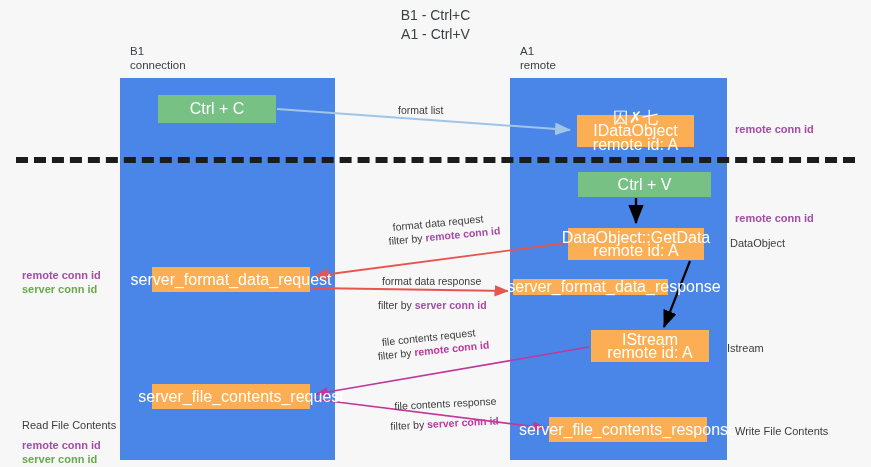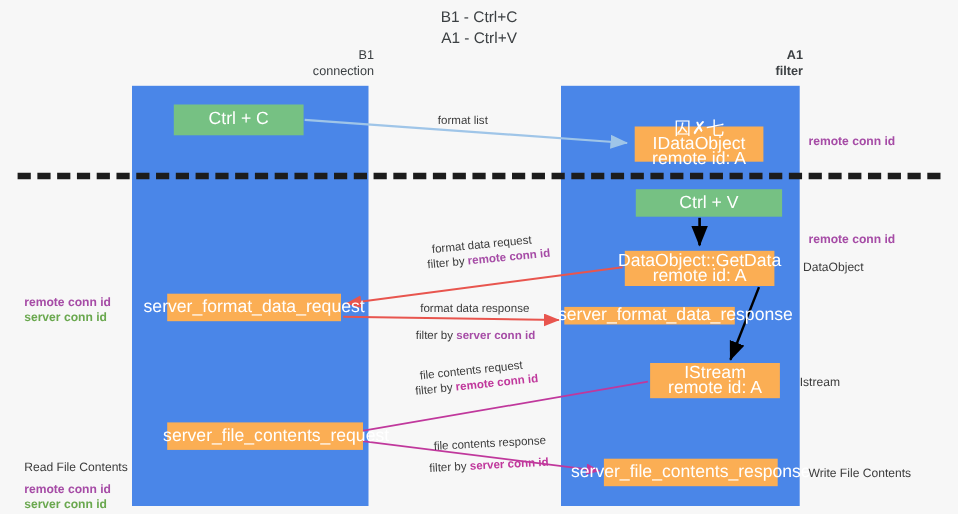--- a/index.html
+++ b/index.html
@@ -14,24 +14,24 @@
   .abs{position:absolute;}
 
   
   #title{
     left:0;top:6px;width:871px;text-align:center;
     font-size:14px;line-height:19px;color:#3c4043;
   }
 
   
   .col-head{
-    text-align:right;font-size:11.5px;line-height:14px;color:#3c4043;
+    text-align:left;font-size:11.5px;line-height:14px;color:#3c4043;
   }
   #head-b1{left:130px;top:44px;width:210px;}
-  #head-a1{left:520px;top:44px;width:210px;font-weight:bold;}
+  #head-a1{left:520px;top:44px;width:210px;}
 
   
   .lane{background:#4a86e8;}
   #lane-b1{left:120px;top:78px;width:215px;height:382px;}
   #lane-a1{left:510px;top:78px;width:217px;height:382px;}
 
   
   #divider{
     left:16px;top:157px;width:839px;height:0;
     border-top:6px dashed #1c1c1c;
@@ -47,21 +47,21 @@
   .node.orange{background:#fbae54;}
   .node .l2{display:block;}
 
   #n-ctrlc{left:158px;top:95px;width:118px;height:28px;}
   #n-idataobject{left:577px;top:115px;width:117px;height:32px;}
   #n-ctrlv{left:578px;top:172px;width:133px;height:25px;}
   #n-getdata{left:568px;top:228px;width:136px;height:32px;}
   #n-sfdreq{left:152px;top:267px;width:158px;height:25px;}
   #n-sfdresp{left:513px;top:279px;width:155px;height:16px;padding-left:47px;}
   #n-istream{left:591px;top:330px;width:118px;height:32px;}
-  #n-sfcreq{left:152px;top:384px;width:178px;height:25px;padding-left:20px;}
+  #n-sfcreq{left:152px;top:384px;width:158px;height:25px;padding-left:20px;}
   #n-sfcresp{left:549px;top:417px;width:158px;height:25px;}
 
   
   .note{font-size:11px;line-height:14px;}
   .note .purple{color:#a64ca6;font-weight:bold;}
   .note .green{color:#6aa84f;font-weight:bold;}
   .note .plain{color:#3c3c3c;}
 
   #note-r1{left:735px;top:122px;}
   #note-r2{left:735px;top:211px;}
@@ -98,21 +98,21 @@
     <div>B1 - Ctrl+C</div>
     <div>A1 - Ctrl+V</div>
   </div>
 
   <div class="abs col-head" id="head-b1">
     <div>B1</div>
     <div>connection</div>
   </div>
   <div class="abs col-head" id="head-a1">
     <div>A1</div>
-    <div>filter</div>
+    <div>remote</div>
   </div>
 
   <div class="abs lane" id="lane-b1"></div>
   <div class="abs lane" id="lane-a1"></div>
 
   <svg id="wires">
     <defs>
       <marker id="ar-blue" markerWidth="9" markerHeight="9" refX="7.5" refY="3.2" orient="auto">
         <path d="M0,0 L8,3.2 L0,6.4 z" fill="#9fc5e8"></path>
       </marker>

